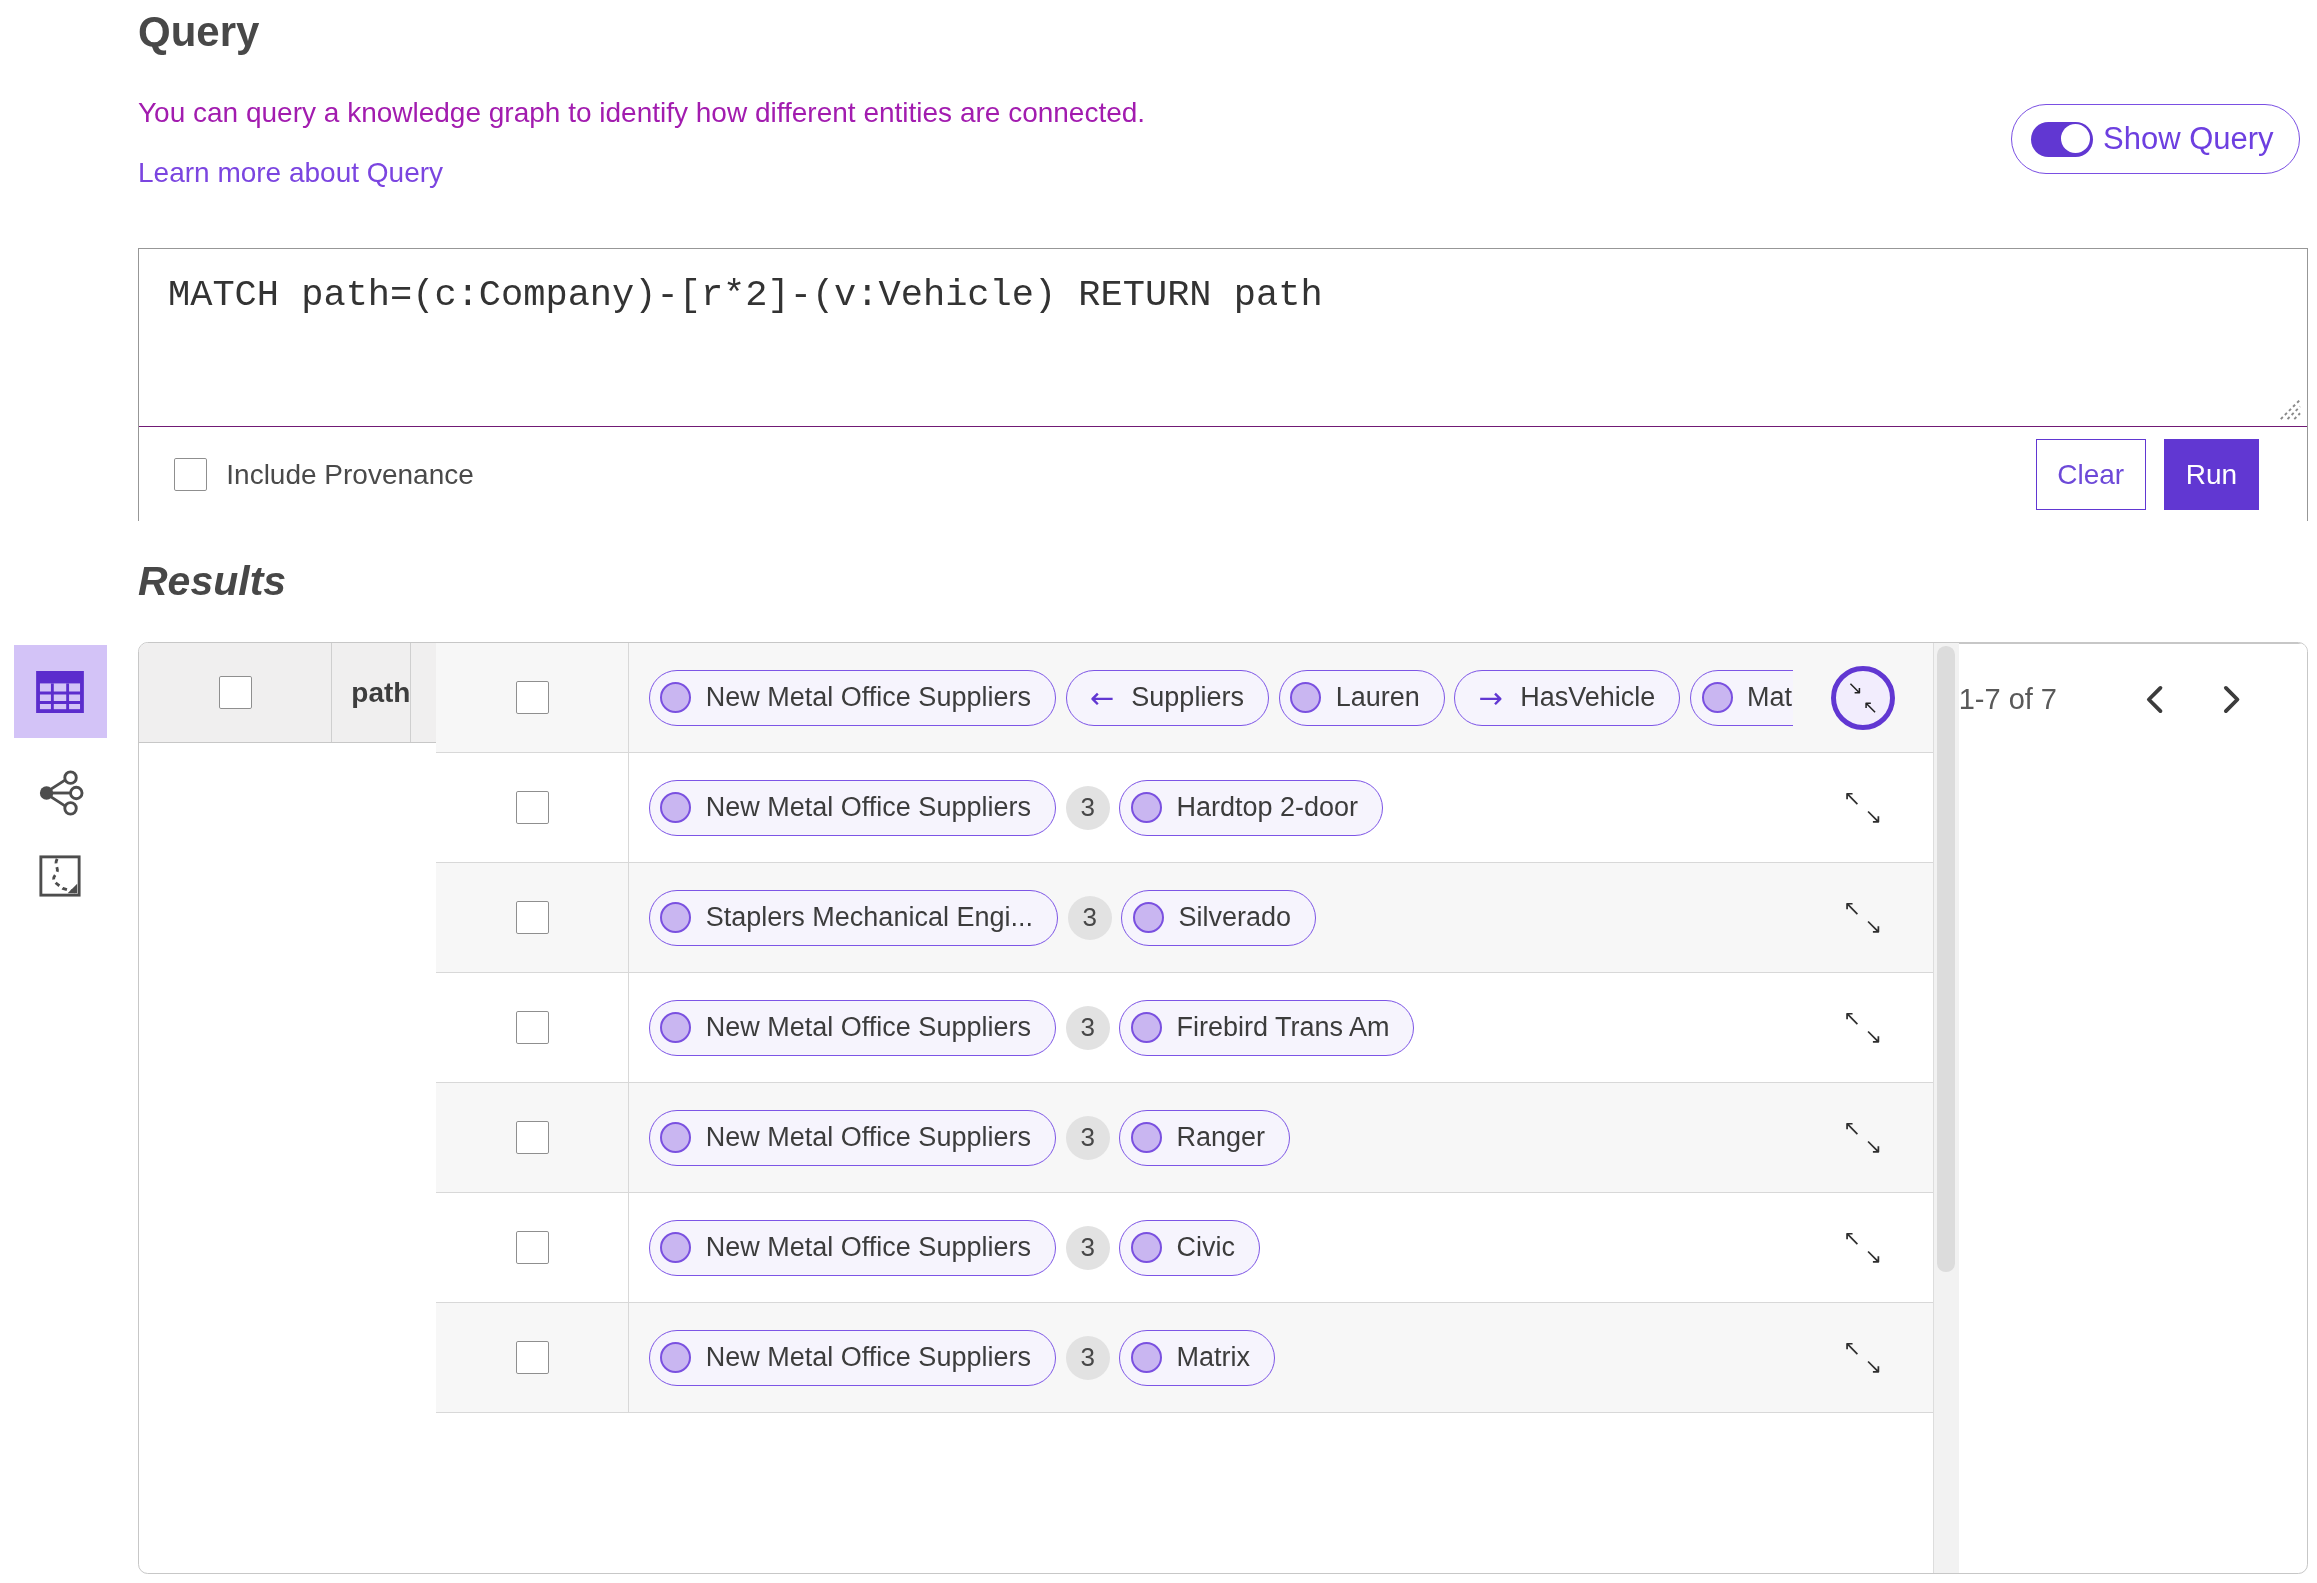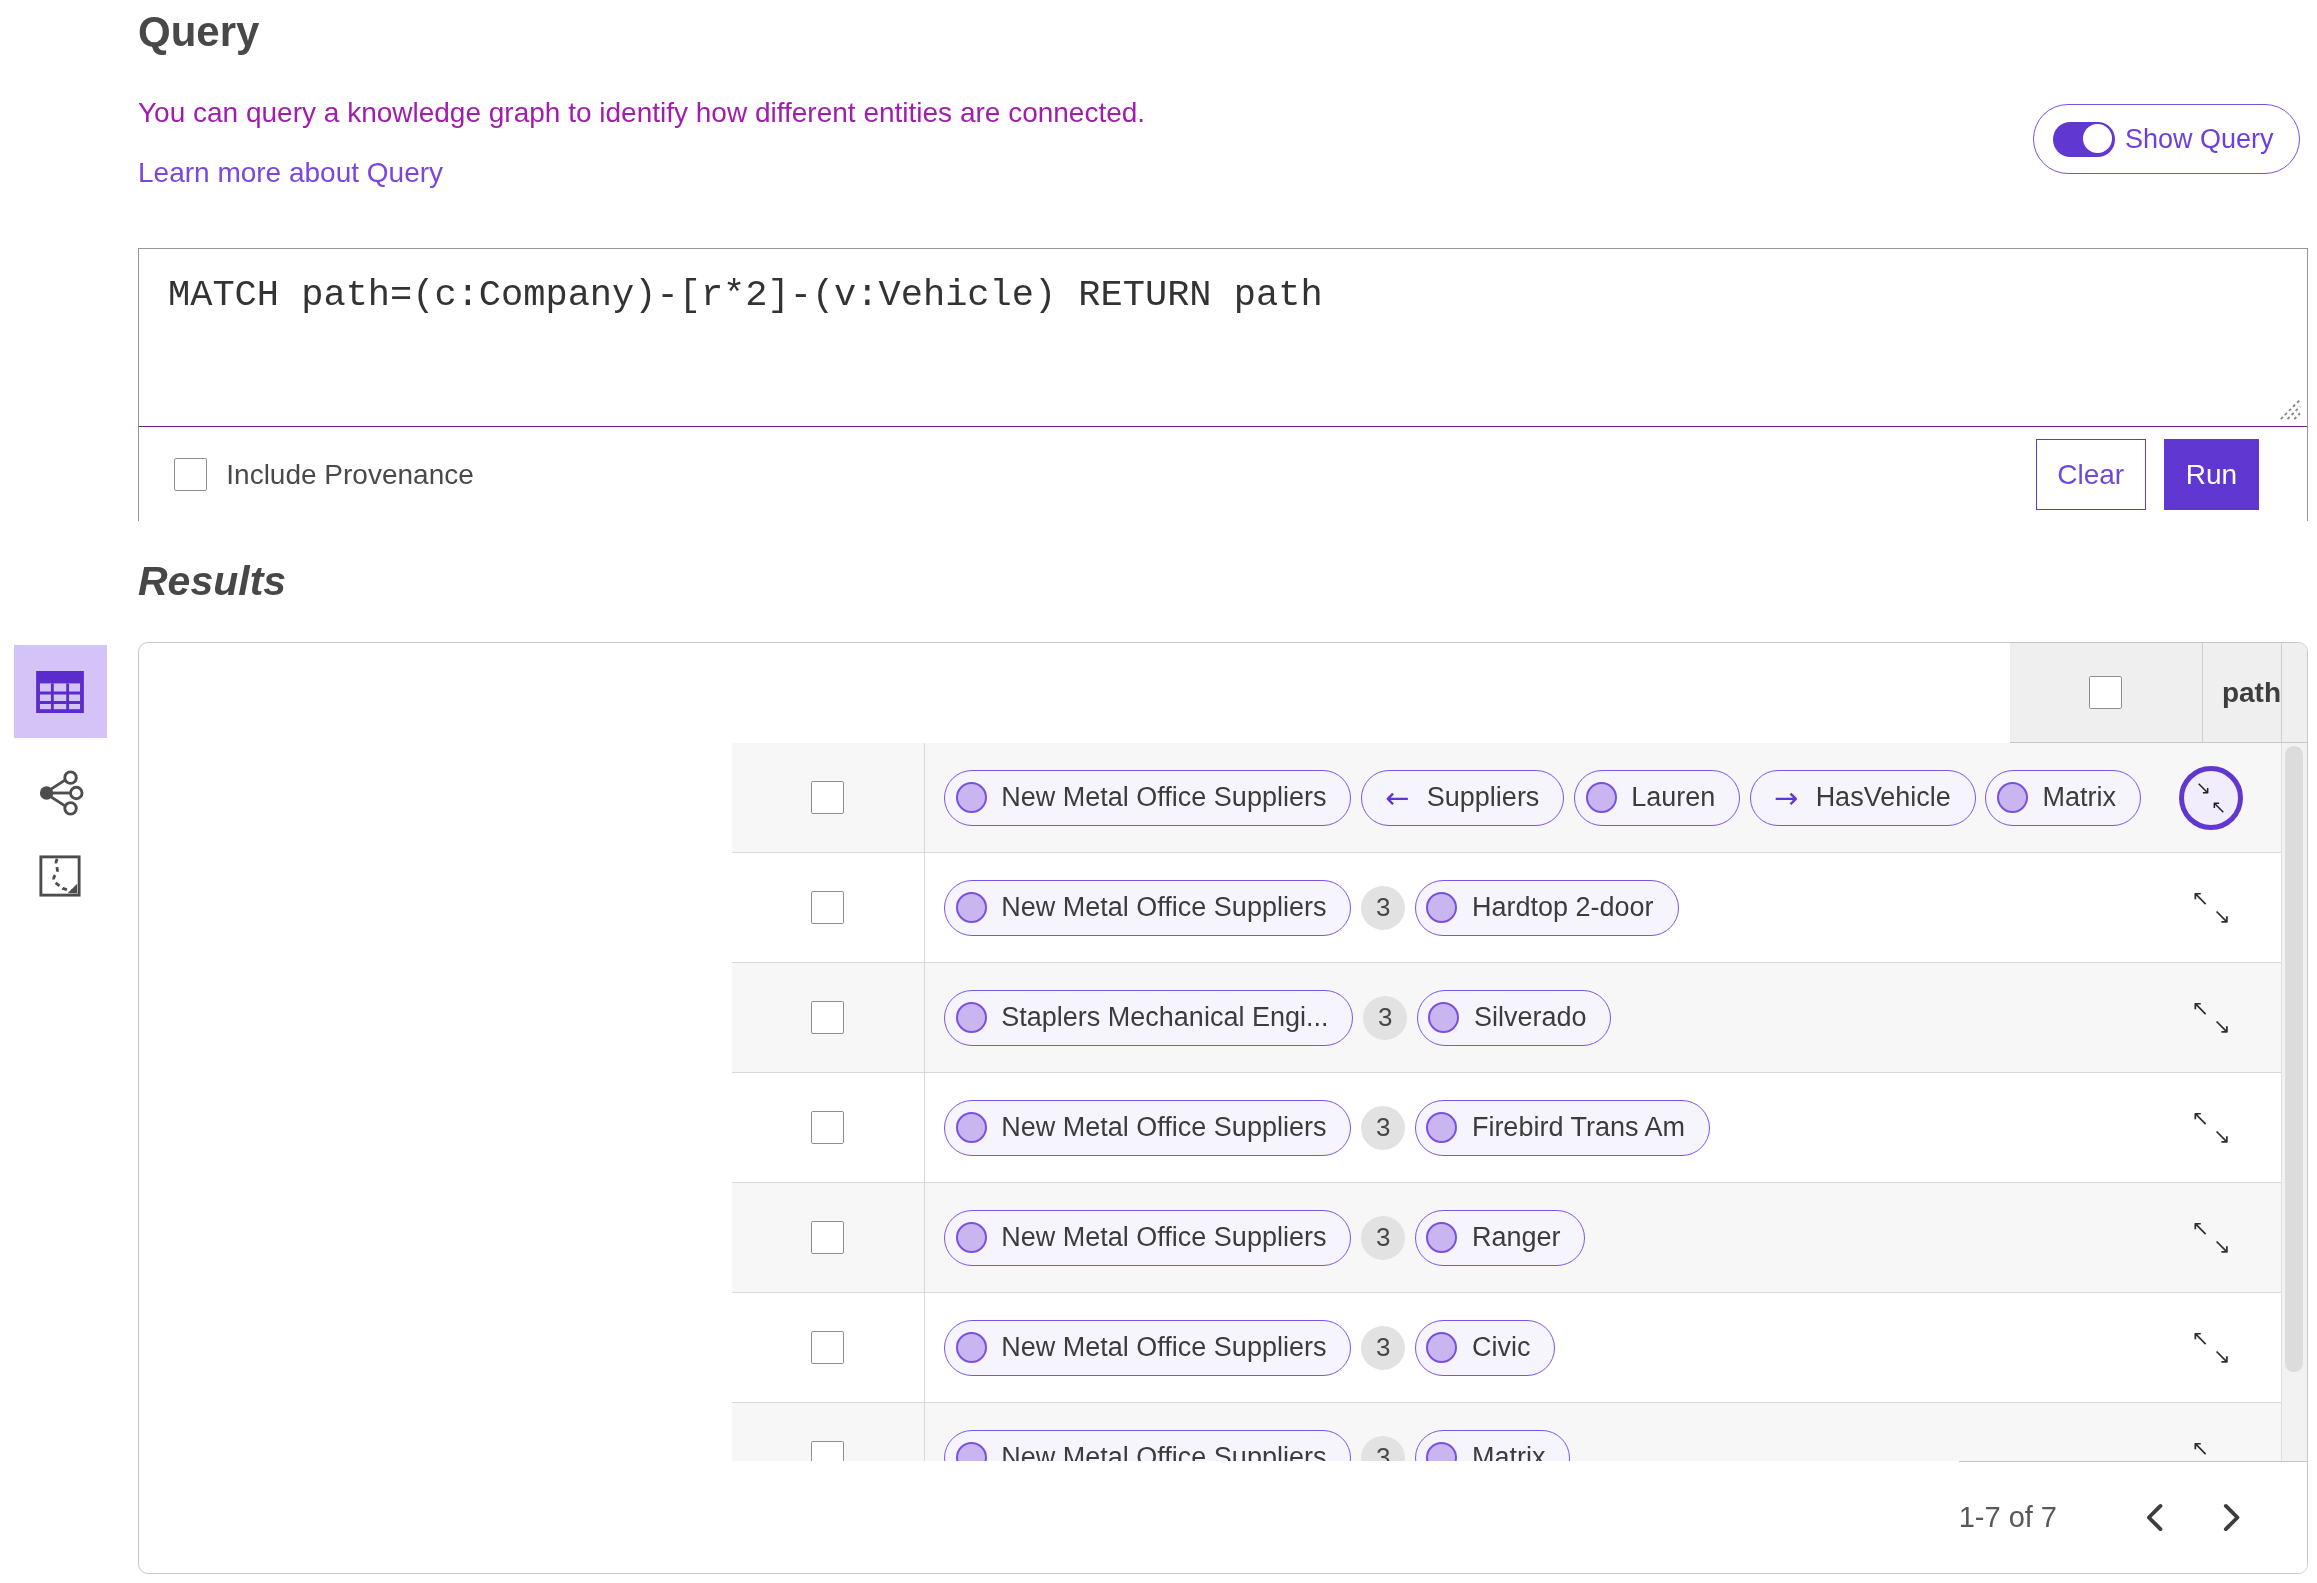--- a/index.html
+++ b/index.html
@@ -10,21 +10,21 @@
   
   .q-title { position:absolute; left:138px; top:7.7px; font-size:42px; font-weight:700; color:#484848; }
   .q-desc  { position:absolute; left:138px; top:97px; font-size:28px; color:#a21caf; }
   .q-link  { position:absolute; left:138px; top:157px; font-size:28px; color:#7b45e0; cursor:pointer; }
 
   .show-query { position:absolute; top:104px; right:17.4px; height:70px;
                 border:1.9px solid #7a4fe3; border-radius:37px; display:flex; align-items:center;
                 padding:0 25px 0 19.3px; background:#fff; cursor:pointer; }
   .switch { width:62px; height:35px; border-radius:17.4px; background:#6137d2; position:relative; margin-right:9.7px; }
   .switch .knob { position:absolute; top:2.9px; right:2.9px; width:29px; height:29px; border-radius:50%; background:#ffffff; }
-  .show-query .lbl { font-size:27px; color:#6d3fe0;text-align:right; }
+  .show-query .lbl { font-size:31px; color:#6d3fe0;text-align:right; }
 
   
   .query-box { position:absolute; left:138px; top:248px; width:2170px; height:273px;
                border:1px solid #979797; background:#fff; }
   .query-edit { position:relative; width:100%; height:177px; }
   .query-edit textarea { width:100%; height:100%; border:none; outline:none; resize:none;
                font-family:"Liberation Mono", monospace; font-size:37px; color:#333;
                padding:25px 29px; background:transparent; white-space:pre; }
   .resize-handle { position:absolute; right:4.8px; bottom:4.8px; }
   .query-footer { height:96px; border-top:1px solid #701a75; display:flex; align-items:center;
@@ -42,21 +42,21 @@
 
   
   .view-item { position:absolute; left:13.5px; width:93px; display:flex; align-items:center; justify-content:center; cursor:pointer; }
   .view-table { top:645px; height:93px; background:#d3c3f7; }
   .view-graph { top:755px; height:75px; }
   .view-map   { top:838px; height:75px; }
 
   
   .results-table { position:absolute; left:138px; top:642px; width:2170px; height:932px;
                    border:1px solid #c7c7c7; border-radius:9.7px; background:#fff;
-                   display:flex; flex-direction:column; overflow:hidden;align-items:flex-end; }
+                   display:flex; flex-direction:row; overflow:hidden; }
   .thead { height:100px; background:#f0efef; border-bottom:1px solid #c7c7c7; display:flex; align-items:center; flex:none; }
   .cb-cell { width:193px; flex:none; display:flex; align-items:center; justify-content:center; align-self:stretch; }
   .thead .cb-cell { border-right:1px solid #cfcfcf; }
   .path-head { flex:1; padding-left:19.3px; font-size:28px; font-weight:700; color:#3d3d3d; }
   .sb-head { width:26px; align-self:stretch; border-left:1px solid #cfcfcf; background:#f0efef; flex:none; }
 
   .rows-wrap { flex:1; overflow:hidden; position:relative; }
   .trow { height:110px; display:flex; align-items:center; border-bottom:1px solid #d8d8d8; background:#fff; }
   .trow:nth-child(odd) { background:#f7f7f7; }
   .trow .cb-cell { border-right:1px solid #d8d8d8; }

